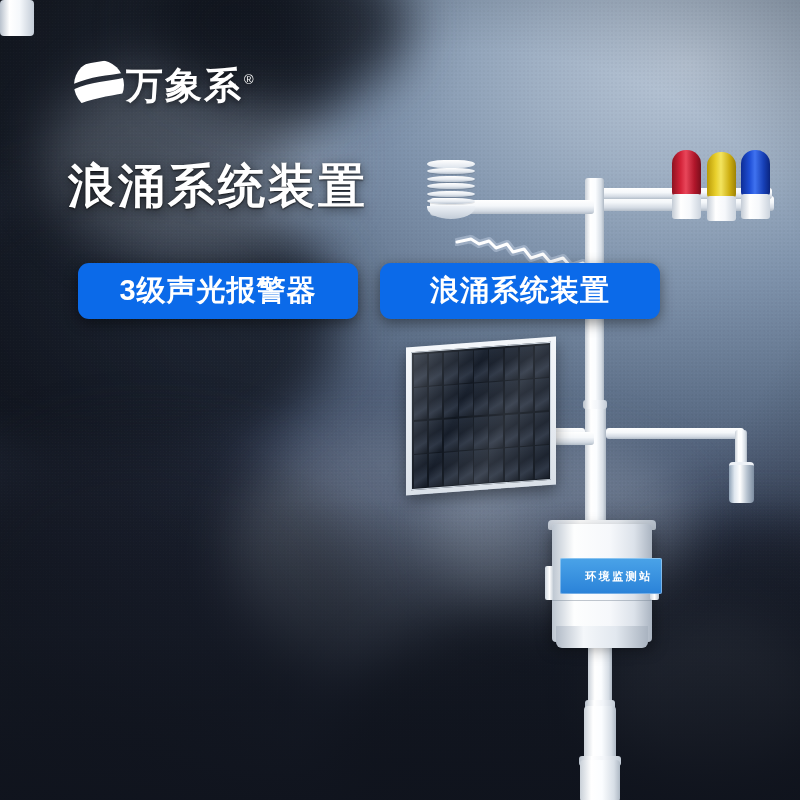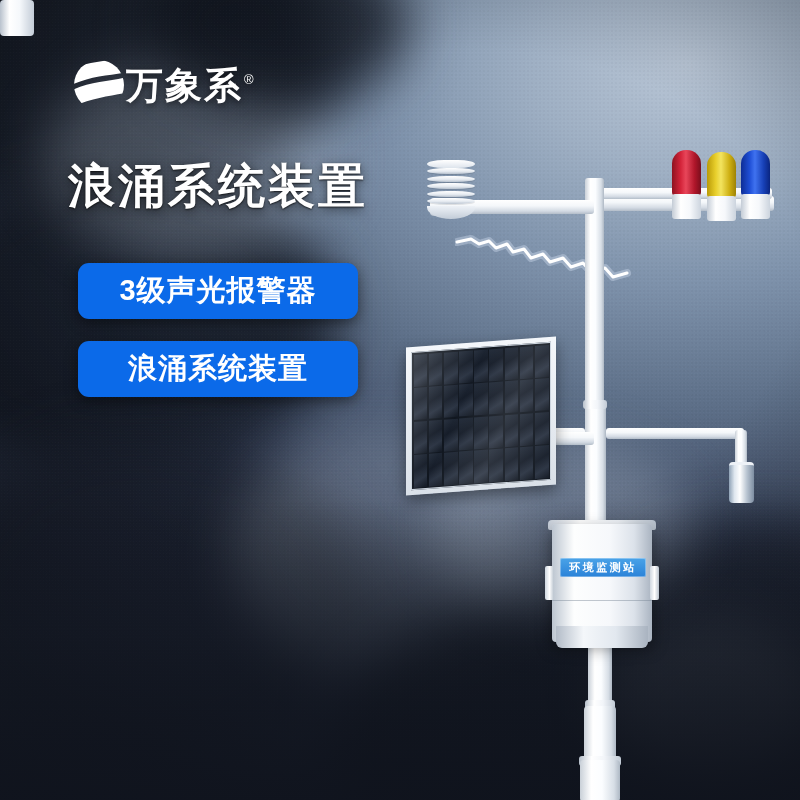--- a/index.html
+++ b/index.html
@@ -41,21 +41,21 @@
   .logo{position:absolute;left:72px;top:58px;display:flex;align-items:center;}
   .logo-mark{width:54px;height:54px;position:relative;flex:none;}
   .logo-word{font-size:37px;font-weight:bold;color:#fff;letter-spacing:2px;
     text-shadow:0 2px 7px rgba(0,0,0,.55);line-height:1;}
   .logo-r{font-size:13px;color:#fff;vertical-align:super;margin-left:1px;font-weight:normal;}
 
   .headline{position:absolute;left:68px;top:160px;
     font-size:47px;font-weight:bold;color:#fff;letter-spacing:3px;line-height:1.12;
     text-shadow:0 3px 12px rgba(0,0,0,.6),0 1px 2px rgba(0,0,0,.7);white-space:nowrap;}
 
-  .pills{position:absolute;left:78px;top:263px;display:flex;flex-direction:column;gap:22px;}
+  .pills{position:absolute;left:78px;top:263px;display:flex;flex-direction:row;gap:22px;}
   .pill{
     width:280px;height:56px;border-radius:11px;
     background:#0b6ae9;
     display:flex;align-items:center;justify-content:center;
     color:#fff;font-size:29px;font-weight:bold;letter-spacing:1px;
     box-shadow:0 4px 14px rgba(0,0,0,.45);
   }
 
   .tagline{position:absolute;left:72px;top:712px;
     font-size:30px;font-weight:bold;color:#fff;letter-spacing:2px;white-space:nowrap;
@@ -130,25 +130,25 @@
   .panel-stem{left:552px;top:432px;width:42px;height:13px;border-radius:3px;}
 
   
   .cbox{position:absolute;left:552px;top:524px;width:100px;height:118px;border-radius:4px;
     background:linear-gradient(90deg,#bcc5d0 0%,#fdfefe 22%,#f6f8fb 58%,#dce2ea 82%,#aab4c1 100%);
     box-shadow:0 6px 16px rgba(0,0,0,.42);}
   .cbox-lid{position:absolute;left:548px;top:520px;width:108px;height:10px;border-radius:4px 4px 2px 2px;
     background:linear-gradient(90deg,#c6ced9,#ffffff 30%,#eef2f7 65%,#b6c0cc);}
   .cbox-tab{position:absolute;width:9px;height:34px;border-radius:2px;
     background:linear-gradient(90deg,#cfd7e0,#ffffff,#b9c3ce);}
-  .cbox-label{position:absolute;left:560px;top:558px;width:86px;height:19px;border-radius:2px;
+  .cbox-label{position:absolute;left:560px;top:558px;width:86px;height:36px;border-radius:2px;
     background:linear-gradient(180deg,#4aa3e8,#2a82d8);
     color:#fff;font-size:11px;font-weight:bold;letter-spacing:2.5px;
     display:flex;align-items:center;justify-content:center;
-    box-shadow:inset 0 0 0 1px rgba(255,255,255,.35);}
+    box-shadow:inset 0 0 0 1px rgba(255,255,255,.35);padding-left:16px;}
   .cbox-seam{position:absolute;left:552px;top:600px;width:100px;height:1px;background:rgba(120,132,148,.45);}
 
   
   .basebox{position:absolute;left:556px;top:626px;width:92px;height:22px;border-radius:0 0 6px 6px;
     background:linear-gradient(90deg,#b3bcc8,#f4f7fa 30%,#e2e8ef 65%,#a9b3c0);}
 </style>
 </head>
 <body>
 
 <div class="stage">

